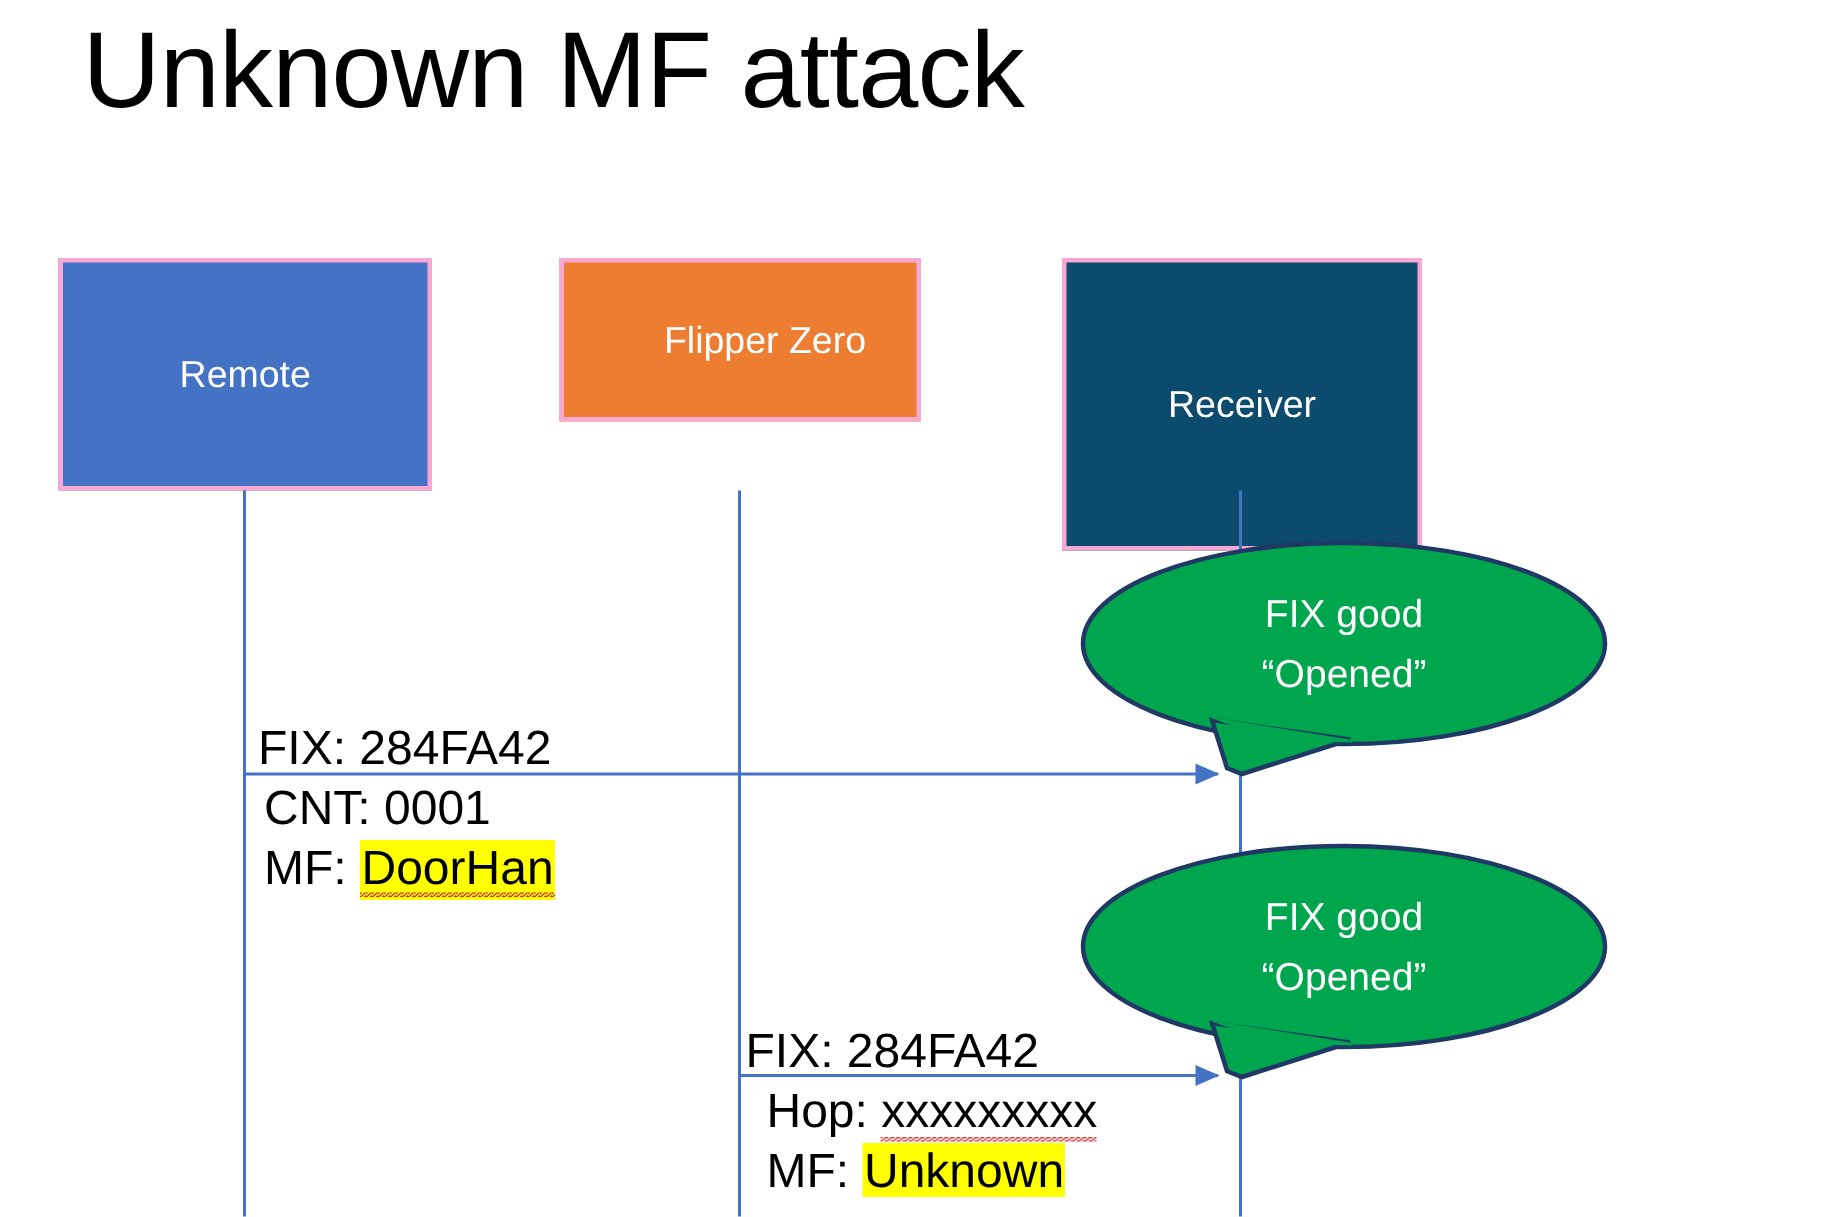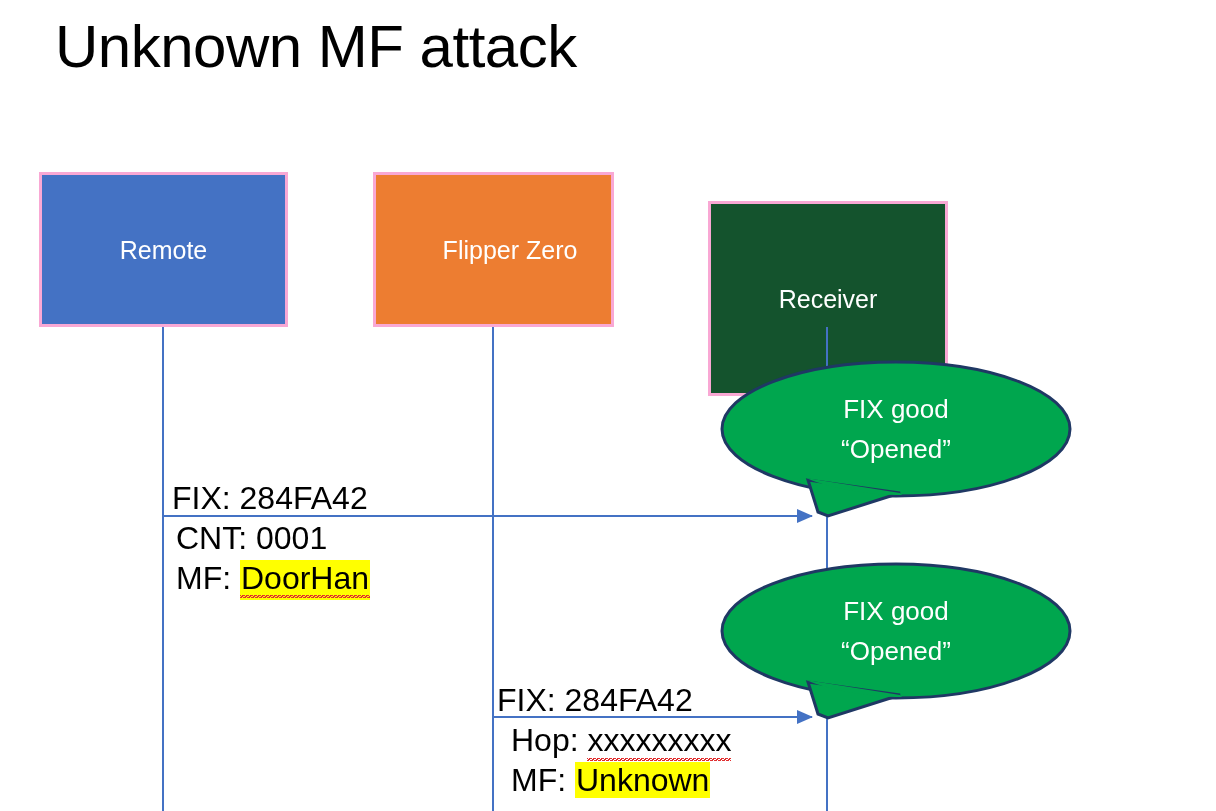--- a/index.html
+++ b/index.html
@@ -14,21 +14,21 @@
     overflow: hidden;
     font-family: "Liberation Sans", sans-serif;
     color: #000000;
   }
 
   
   #slide-title {
     position: absolute;
     left: 55px;
     top: 8px;
-    font-size: 60px;
+    font-size: 72px;
     font-weight: 400;
     line-height: 78px;
     letter-spacing: -0.5px;
     color: #000000;
     white-space: nowrap;
   }
 
   
   .actor-box {
     position: absolute;
@@ -36,22 +36,22 @@
     border: 3px solid #f9a8d4;
     display: flex;
     align-items: center;
     justify-content: center;
     color: #ffffff;
     font-size: 25px;
     font-weight: 400;
     line-height: 1.2;
   }
   #actor-remote  { left: 39px;  top: 172px; width: 249px; height: 155px; background: #4472C4; }
-  #actor-flipper { left: 373px; top: 172px; width: 241px; height: 155px; background: #ED7D31; padding-left: 33px; }
-  #actor-receiver{ left: 708px; top: 172px; width: 240px; height: 195px; background: #14532d; margin-top: 29px; }
+  #actor-flipper { left: 373px; top: 172px; width: 241px; height: 109px; background: #ED7D31; padding-left: 33px; }
+  #actor-receiver{ left: 708px; top: 172px; width: 240px; height: 195px; background: #0c4a6e; }
 
   
   .lifeline {
     position: absolute;
     width: 2px;
     background: #4472C4;
     top: 327px;
     height: 484px;
   }
   #lifeline-remote   { left: 162px; }

